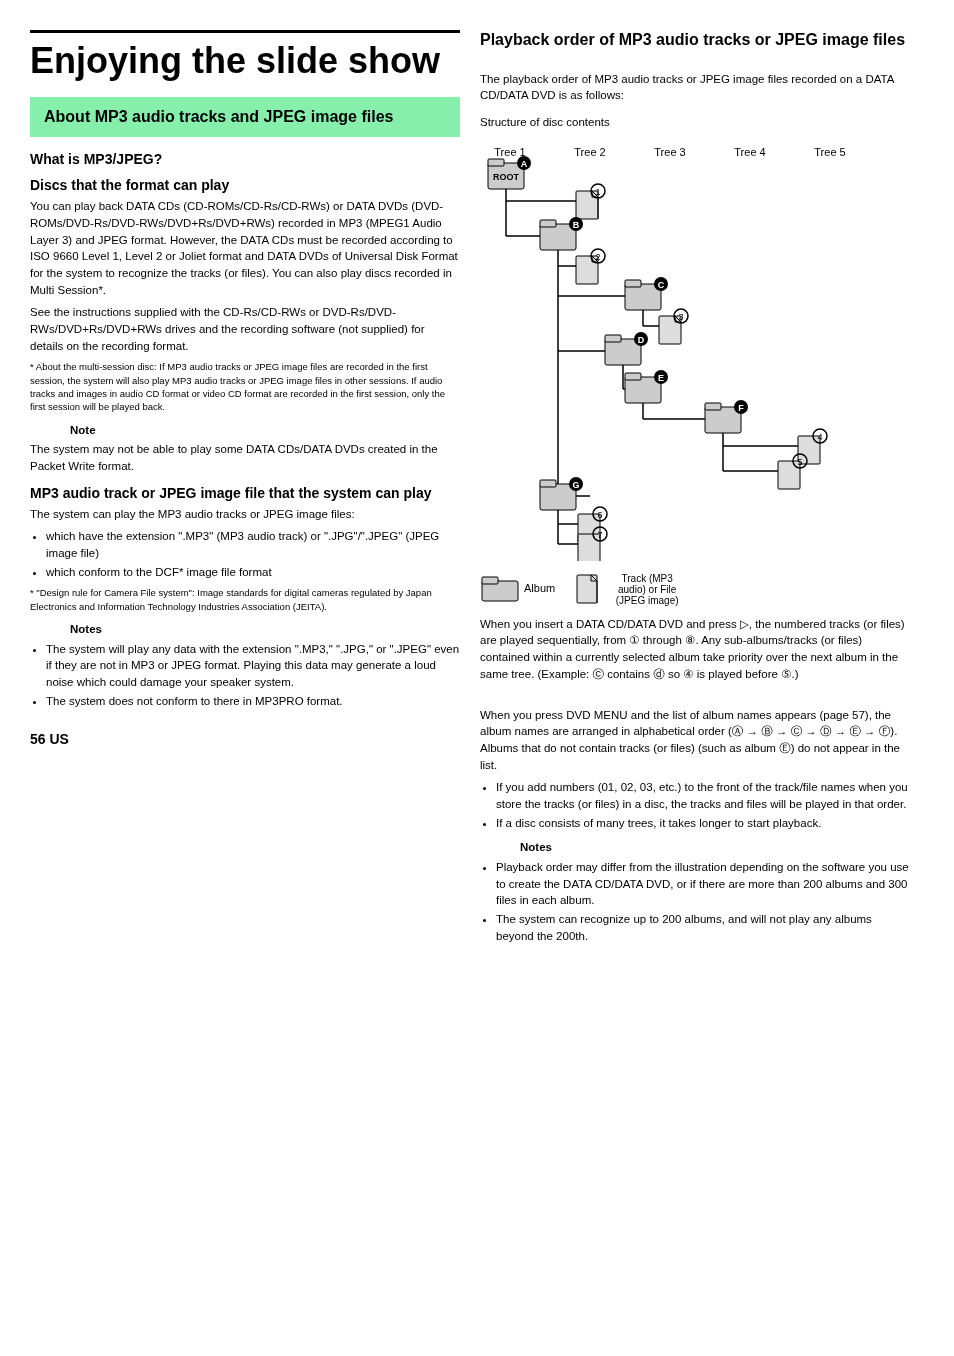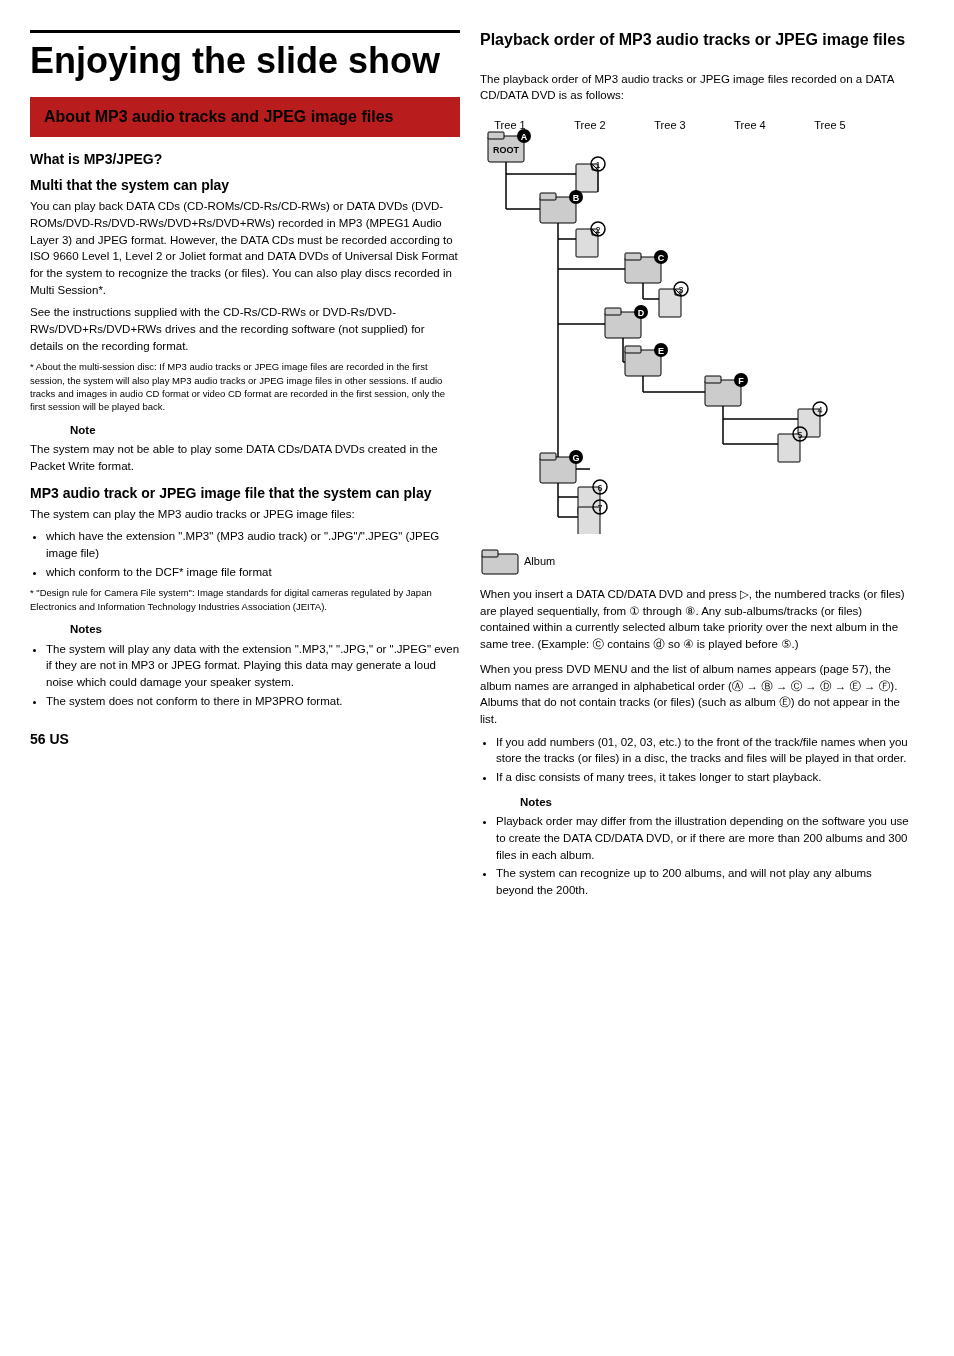--- a/index.html
+++ b/index.html
@@ -28,21 +28,21 @@
     }
     h1.page-title {
       font-size: 36px;
       font-weight: bold;
       border-top: 3px solid #000;
       padding-top: 8px;
       margin-bottom: 16px;
       line-height: 1.1;
     }
     .section-box {
-      background: #b91c1c;
+      background: #86efac;
       padding: 10px 14px;
       margin-bottom: 14px;
     }
     .section-box h2 {
       font-size: 16px;
       font-weight: bold;
       line-height: 1.3;
     }
     h3.subsection {
       font-size: 14px;
@@ -117,21 +117,21 @@
   <div class="left-column">
 
     <h1 class="page-title">Enjoying the slide show</h1>
 
     <div class="section-box">
       <h2>About MP3 audio tracks and JPEG image files</h2>
     </div>
 
     <h3 class="subsection">What is MP3/JPEG?</h3>
 
-    <h3 class="subsection">Multi that the system can play</h3>
+    <h3 class="subsection">Discs that the format can play</h3>
     <p>You can play back DATA CDs (CD-ROMs/CD-Rs/CD-RWs) or DATA DVDs (DVD-ROMs/DVD-Rs/DVD-RWs/DVD+Rs/DVD+RWs) recorded in MP3 (MPEG1 Audio Layer 3) and JPEG format. However, the DATA CDs must be recorded according to ISO 9660 Level 1, Level 2 or Joliet format and DATA DVDs of Universal Disk Format for the system to recognize the tracks (or files). You can also play discs recorded in Multi Session*.</p>
     <p>See the instructions supplied with the CD-Rs/CD-RWs or DVD-Rs/DVD-RWs/DVD+Rs/DVD+RWs drives and the recording software (not supplied) for details on the recording format.</p>
     <p class="footnote">* About the multi-session disc: If MP3 audio tracks or JPEG image files are recorded in the first session, the system will also play MP3 audio tracks or JPEG image files in other sessions. If audio tracks and images in audio CD format or video CD format are recorded in the first session, only the first session will be played back.</p>
 
     <p class="note-label">Note</p>
     <p>The system may not be able to play some DATA CDs/DATA DVDs created in the Packet Write format.</p>
 
     <h3 class="subsection">MP3 audio track or JPEG image file that the system can play</h3>
     <p>The system can play the MP3 audio tracks or JPEG image files:</p>
     <ul>
@@ -146,20 +146,21 @@
       <li>The system does not conform to there in MP3PRO format.</li>
     </ul>
 
     <p class="page-num">56 US</p>
   </div>
 
   <div class="right-column">
     <h2 class="right-heading">Playback order of MP3 audio tracks or JPEG image files</h2>
     <p>The playback order of MP3 audio tracks or JPEG image files recorded on a DATA CD/DATA DVD is as follows:</p>
 
+    <p style="margin-top:10px; margin-bottom:4px; font-size:11.5px;">Structure of disc contents</p>
 
     <div class="diagram-area">
       <svg width="430" height="420" viewBox="0 0 430 420" xmlns="http://www.w3.org/2000/svg" font-family="Arial, sans-serif" font-size="11">
 
         <text x="30" y="15" text-anchor="middle">Tree 1</text>
         <text x="110" y="15" text-anchor="middle">Tree 2</text>
         <text x="190" y="15" text-anchor="middle">Tree 3</text>
         <text x="270" y="15" text-anchor="middle">Tree 4</text>
         <text x="350" y="15" text-anchor="middle">Tree 5</text>
 
@@ -277,24 +278,33 @@
     </div>
 
     <div class="legend-area">
       <div class="legend-item">
         <svg width="40" height="30" viewBox="0 0 40 30">
           <rect x="2" y="8" width="36" height="20" rx="2" fill="#ccc" stroke="#000" stroke-width="1"></rect>
           <rect x="2" y="4" width="16" height="7" rx="1" fill="#ccc" stroke="#000" stroke-width="1"></rect>
         </svg>
         <span>Album</span>
       </div>
+      <div class="legend-item">
+        <svg width="28" height="32" viewBox="0 0 28 32">
+          <rect x="2" y="2" width="20" height="28" rx="1" fill="#ddd" stroke="#000" stroke-width="1"></rect>
+          <polyline points="16,2 22,8 22,30" fill="none" stroke="#000" stroke-width="1"></polyline>
+          <line x1="16" y1="2" x2="16" y2="8" stroke="#000" stroke-width="1"></line>
+          <line x1="16" y1="8" x2="22" y2="8" stroke="#000" stroke-width="1"></line>
+        </svg>
+        <span style="text-align:center; max-width: 80px; font-size:10px;">Track (MP3 audio) or File (JPEG image)</span>
+      </div>
     </div>
 
     <p>When you insert a DATA CD/DATA DVD and press ▷, the numbered tracks (or files) are played sequentially, from ① through ⑧. Any sub-albums/tracks (or files) contained within a currently selected album take priority over the next album in the same tree. (Example: ⓒ contains ⓓ so ④ is played before ⑤.)</p>
-    <p style="margin-top:8px;">When you press DVD MENU and the list of album names appears (page 57), the album names are arranged in alphabetical order (Ⓐ → Ⓑ → Ⓒ → Ⓓ → Ⓔ → Ⓕ). Albums that do not contain tracks (or files) (such as album Ⓔ) do not appear in the list.</p>
+    <p style="margin-top:24px;">When you press DVD MENU and the list of album names appears (page 57), the album names are arranged in alphabetical order (Ⓐ → Ⓑ → Ⓒ → Ⓓ → Ⓔ → Ⓕ). Albums that do not contain tracks (or files) (such as album Ⓔ) do not appear in the list.</p>
 
     <ul>
       <li>If you add numbers (01, 02, 03, etc.) to the front of the track/file names when you store the tracks (or files) in a disc, the tracks and files will be played in that order.</li>
       <li>If a disc consists of many trees, it takes longer to start playback.</li>
     </ul>
 
     <p class="note-label">Notes</p>
     <ul>
       <li>Playback order may differ from the illustration depending on the software you use to create the DATA CD/DATA DVD, or if there are more than 200 albums and 300 files in each album.</li>
       <li>The system can recognize up to 200 albums, and will not play any albums beyond the 200th.</li>

